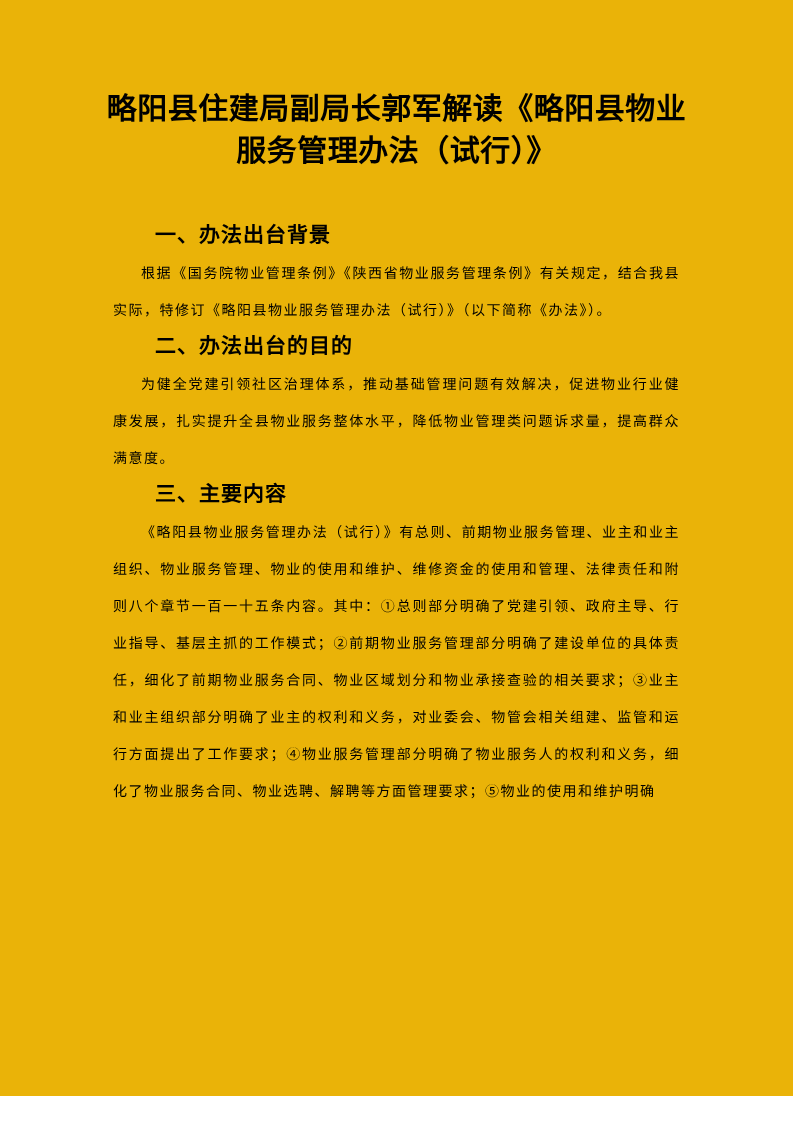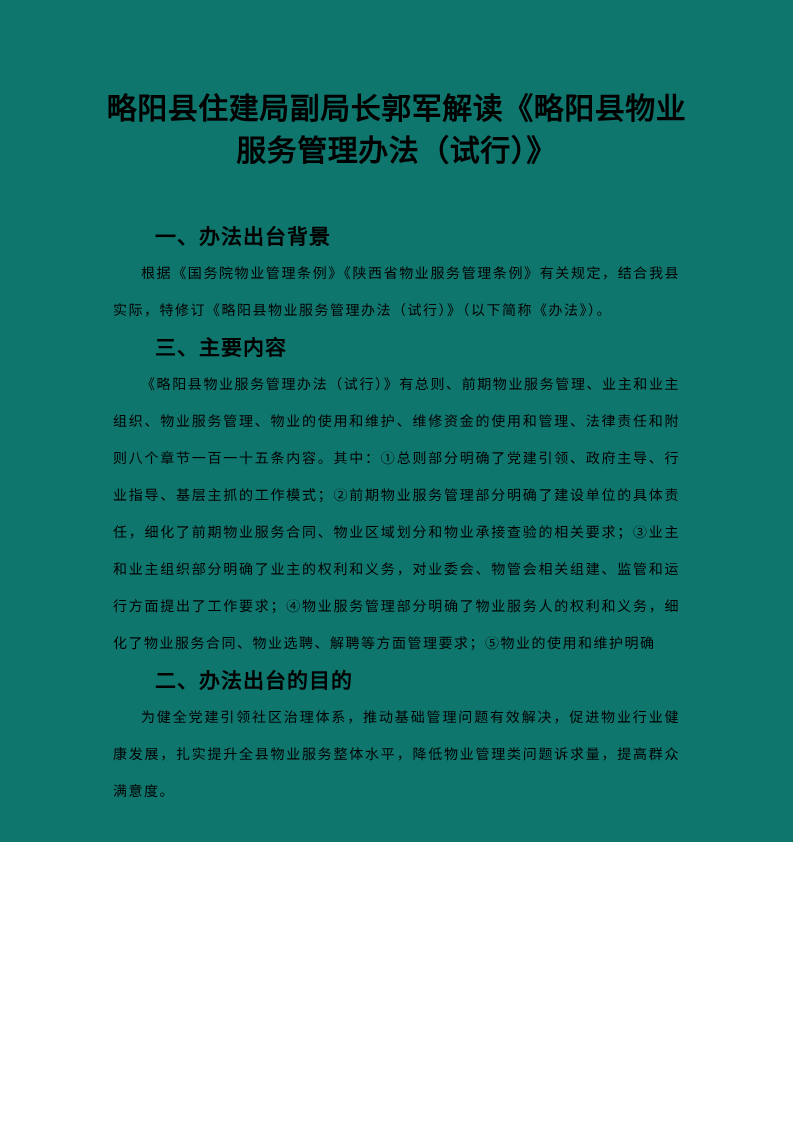--- a/index.html
+++ b/index.html
@@ -3,42 +3,42 @@
 <meta charset="utf-8">
 <style>
   html, body {
     margin: 0;
     padding: 0;
     background: #ffffff;
   }
   .page {
     position: relative;
     width: 793px;
-    height: 842px;
+    height: 1096px;
     margin: 0 auto;
-    background: #0f766e;
+    background: #eab308;
     color: #000000;
     box-sizing: border-box;
     padding: 88px 113px 0 113px;
     overflow: hidden;
   }
   .doc-title {
     font-family: "Liberation Serif", serif;
     font-weight: 700;
     font-size: 30px;
     line-height: 42px;
     text-align: center;
     margin: 0 -10px 46px -10px;
     letter-spacing: 0.5px;
   }
   .section {
     margin: 0;
   }
   .section-heading {
-    font-family: Liberation Sans, sans-serif;
+    font-family: Liberation Mono, monospace;
     font-weight: 700;
     font-size: 21px;
     line-height: 37px;
     text-indent: 2em;
     letter-spacing: 1px;
     margin: 0;
   }
   .section-body {
     font-family: "Liberation Serif", serif;
     font-weight: 400;
@@ -56,22 +56,22 @@
 <div class="page">
 
   <h1 class="doc-title">略阳县住建局副局长郭军解读《略阳县物业服务管理办法（试行）》</h1>
 
   <section class="section">
     <h2 class="section-heading">一、办法出台背景</h2>
     <p class="section-body">根据《国务院物业管理条例》《陕西省物业服务管理条例》有关规定，结合我县实际，特修订《略阳县物业服务管理办法（试行）》（以下简称《办法》）。</p>
   </section>
 
   <section class="section">
-    <h2 class="section-heading">三、主要内容</h2>
-    <p class="section-body">《略阳县物业服务管理办法（试行）》有总则、前期物业服务管理、业主和业主组织、物业服务管理、物业的使用和维护、维修资金的使用和管理、法律责任和附则八个章节一百一十五条内容。其中：①总则部分明确了党建引领、政府主导、行业指导、基层主抓的工作模式；②前期物业服务管理部分明确了建设单位的具体责任，细化了前期物业服务合同、物业区域划分和物业承接查验的相关要求；③业主和业主组织部分明确了业主的权利和义务，对业委会、物管会相关组建、监管和运行方面提出了工作要求；④物业服务管理部分明确了物业服务人的权利和义务，细化了物业服务合同、物业选聘、解聘等方面管理要求；⑤物业的使用和维护明确</p>
+    <h2 class="section-heading">二、办法出台的目的</h2>
+    <p class="section-body">为健全党建引领社区治理体系，推动基础管理问题有效解决，促进物业行业健康发展，扎实提升全县物业服务整体水平，降低物业管理类问题诉求量，提高群众满意度。</p>
   </section>
 
   <section class="section">
-    <h2 class="section-heading">二、办法出台的目的</h2>
-    <p class="section-body">为健全党建引领社区治理体系，推动基础管理问题有效解决，促进物业行业健康发展，扎实提升全县物业服务整体水平，降低物业管理类问题诉求量，提高群众满意度。</p>
+    <h2 class="section-heading">三、主要内容</h2>
+    <p class="section-body">《略阳县物业服务管理办法（试行）》有总则、前期物业服务管理、业主和业主组织、物业服务管理、物业的使用和维护、维修资金的使用和管理、法律责任和附则八个章节一百一十五条内容。其中：①总则部分明确了党建引领、政府主导、行业指导、基层主抓的工作模式；②前期物业服务管理部分明确了建设单位的具体责任，细化了前期物业服务合同、物业区域划分和物业承接查验的相关要求；③业主和业主组织部分明确了业主的权利和义务，对业委会、物管会相关组建、监管和运行方面提出了工作要求；④物业服务管理部分明确了物业服务人的权利和义务，细化了物业服务合同、物业选聘、解聘等方面管理要求；⑤物业的使用和维护明确</p>
   </section>
 
 </div>
 
 </body></html>

